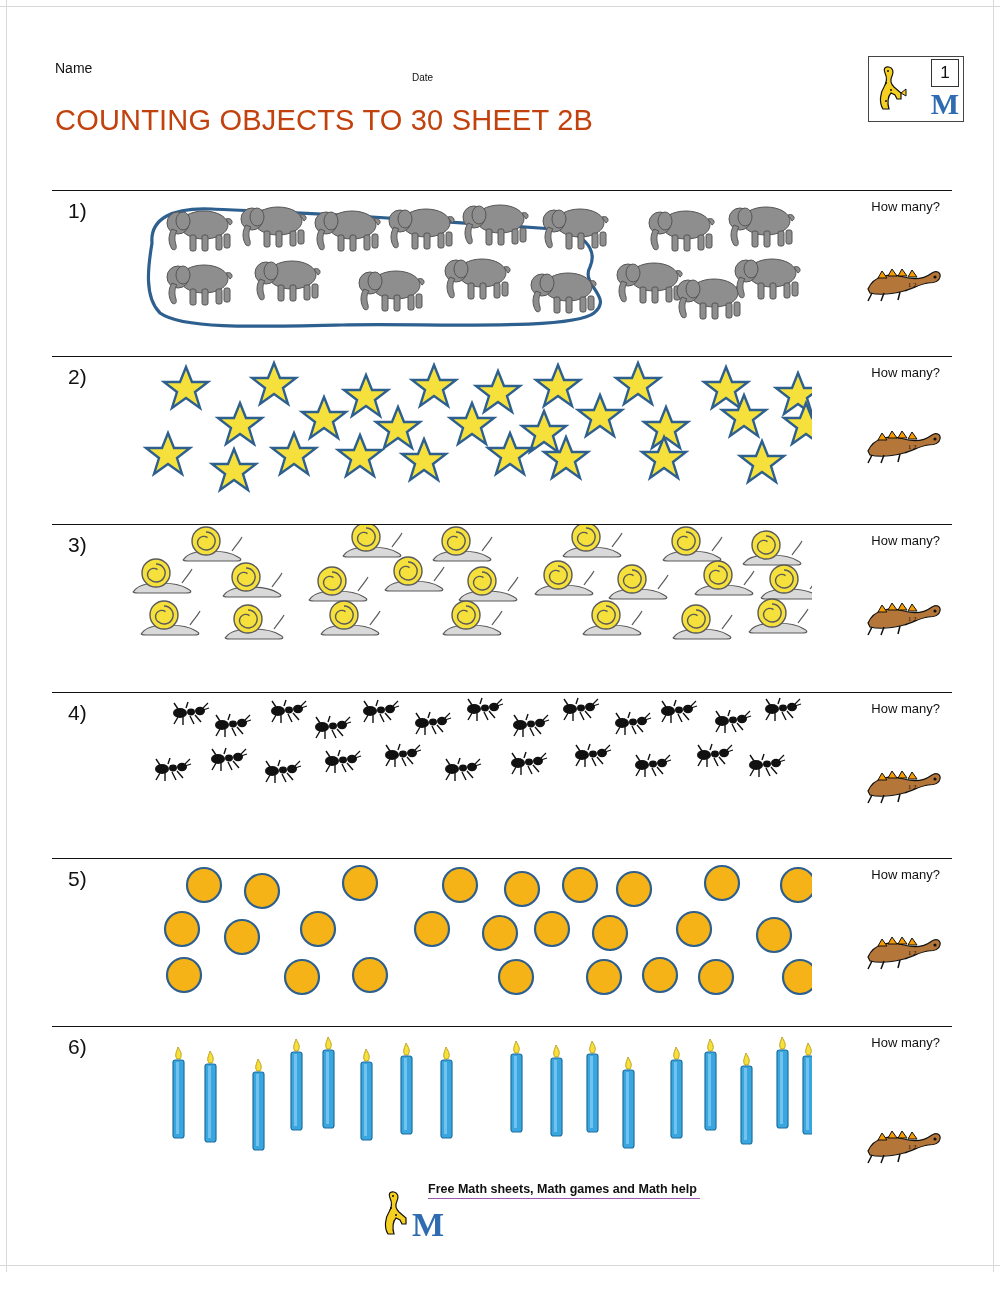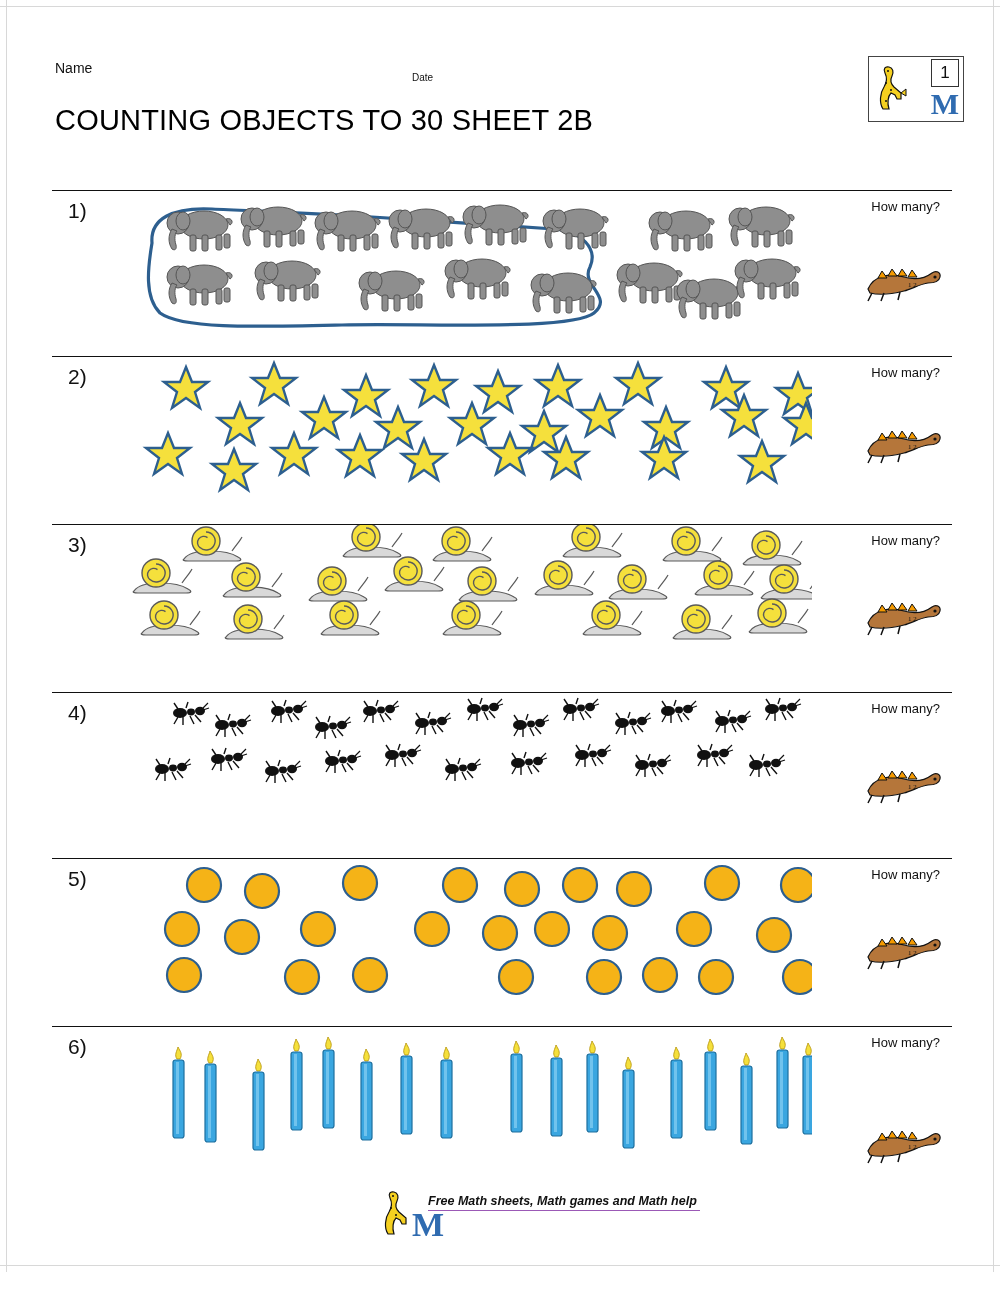--- a/index.html
+++ b/index.html
@@ -49,21 +49,21 @@
     position: absolute;
     left: 412px; top: 60px;
     font-size: 10px;
     color: #111;
     margin-top: 12px;
   }
   .title {
     position: absolute;
     left: 55px; top: 104px;
     font-size: 29px;
-    color: #000000;
+    color: #c2410c;
     letter-spacing: .2px;
   }
   .subtitle {
     position: absolute;
     left: 55px; top: 152px;
     font-size: 19px;
     color: #111;
   }
 
   
@@ -138,23 +138,22 @@
     width: 330px;
     height: 60px;
   }
   .footer-sal {
     position: absolute;
     left: 8px; top: 4px;
     width: 44px; height: 52px;
   }
   .footer-lines {
     position: absolute;
-    left: 58px; top: 12px;
+    left: 58px; top: 0;
     width: 272px;
-    font-style: italic;
   }
   .footer-lines .l1 {
     font-size: 12.5px; font-weight: bold; color: #111;
     white-space: nowrap;
   }
   .footer-lines .hr {
     height: 1px; background: #9b59b6; margin: 2px 0 1px 0;
   }
   .footer-lines .l2 {
     font-size: 25px; font-weight: bold; color: #111;

